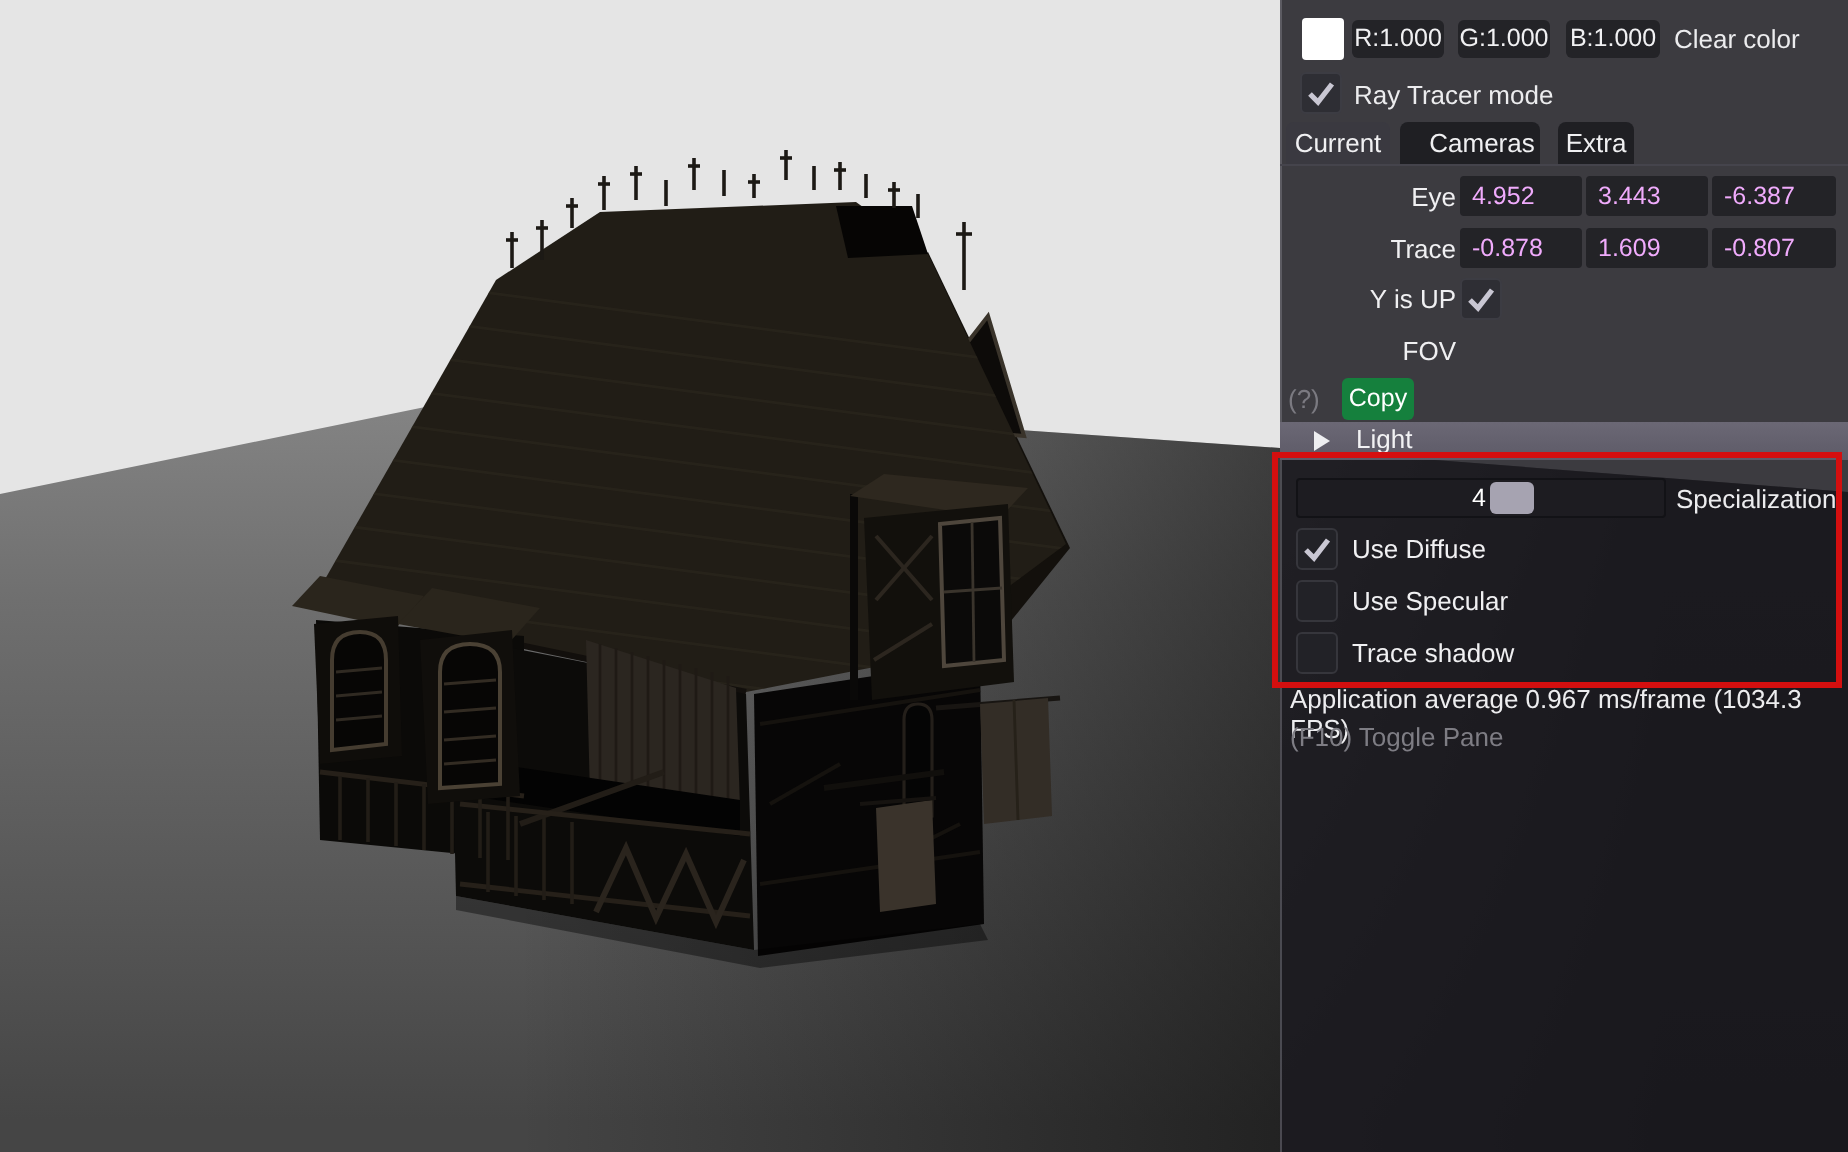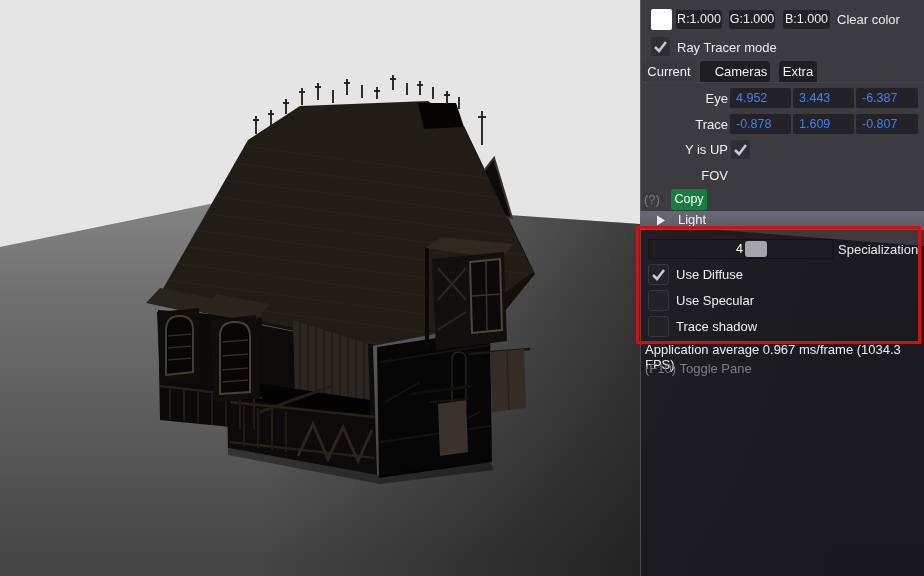--- a/index.html
+++ b/index.html
@@ -26,21 +26,21 @@
   .btn{background:#232327;border-radius:3px;color:#f0f0f2;text-align:center;line-height:19px;height:19px;font-size:12.5px;}
   .swatch{background:#ffffff;border-radius:2px;width:21px;height:21px;}
   .cb{width:21px;height:21px;background:#2e2e34;border-radius:3px;border:1px solid #3c3c43;box-sizing:border-box;}
   .cb svg{display:none;margin:1px 0 0 1px;}
   .cb.checked svg{display:block;}
   .cb.dark{background:#222227;border-color:#36363c;}
   .tab{border-radius:4px 4px 0 0;height:21px;line-height:21px;text-align:center;background:#1f1f23;color:#f0f0f2;}
   .tab.active{background:#3a3940;}
   .tabline{position:absolute;left:0;right:0;top:82px;height:1px;background:#45444c;}
   .rowlabel{position:absolute;width:85px;text-align:right;color:#f0f0f2;}
-  .field{position:absolute;height:20px;background:#232327;border-radius:2px;line-height:20px;padding-left:6px;box-sizing:border-box;color:#3b82f6;font-size:12.5px;}
+  .field{position:absolute;height:20px;background:#232327;border-radius:2px;line-height:20px;padding-left:6px;box-sizing:border-box;color:#f0abfc;font-size:12.5px;}
   .fovbar{position:absolute;height:20px;background:#232327;border-radius:2px;line-height:20px;text-align:center;color:#f4f4f6;font-size:12.5px;}
   .help{color:#7b7a81;}
   .copybtn{background:#15803d;border-radius:3px;color:#ffffff;text-align:center;height:21px;line-height:21px;font-size:12.5px;}
   .lightheader{position:absolute;left:0;right:0;top:211px;height:19px;background:linear-gradient(#6b6875,#5d5a67);}
   .lightheader span{position:absolute;left:38px;top:1px;color:#f2f2f4;}
   .tri{position:absolute;left:16px;top:4px;}
   .sliderbar{position:absolute;left:8px;top:239px;width:185px;height:20px;background:#1d1c21;border:1px solid #121216;border-radius:2px;box-sizing:border-box;}
   .slidergrab{position:absolute;left:96px;top:1px;width:22px;height:16px;background:#a6a3b1;border-radius:3px;}
   .sliderval{position:absolute;left:60px;top:1px;width:34px;text-align:right;color:#fff;line-height:17px;font-size:12.5px;}
   .cbrow-label{position:absolute;left:36px;color:#f0f0f2;}

